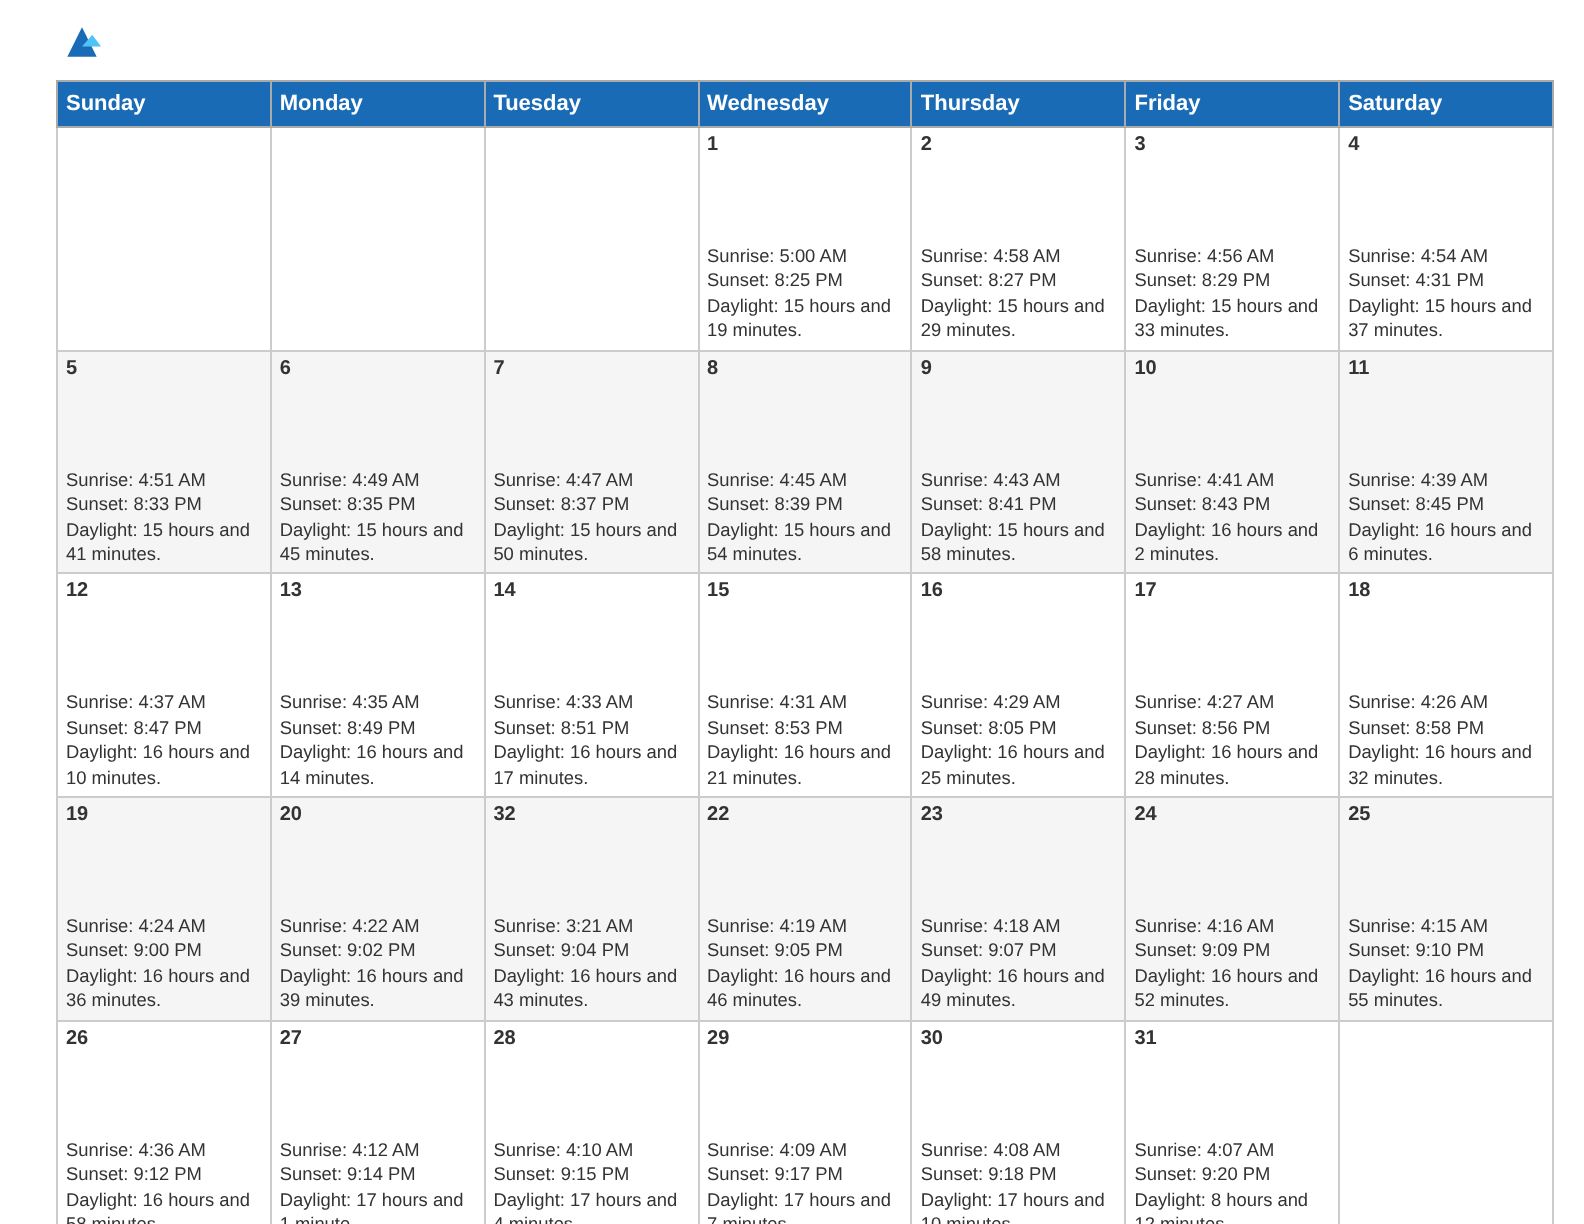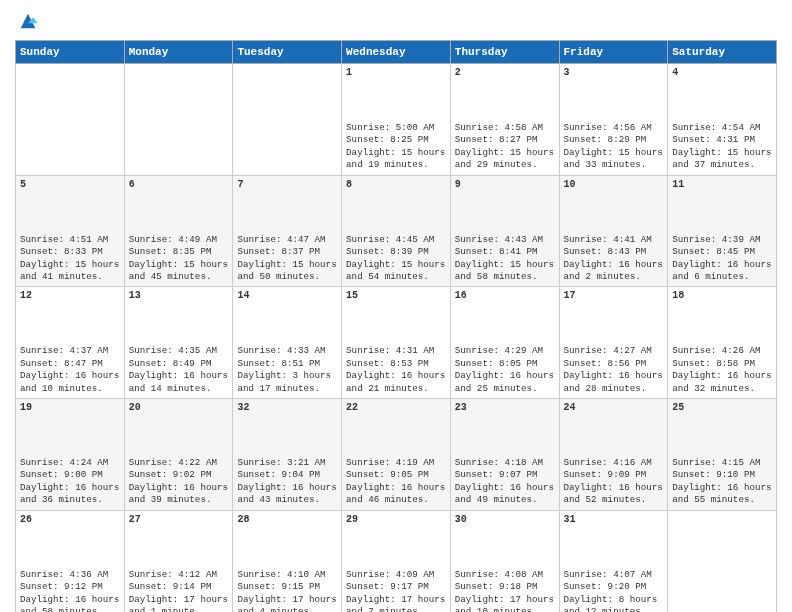--- a/index.html
+++ b/index.html
@@ -7,22 +7,21 @@
       font-family: Arial, sans-serif;
       background: #fff;
       width: 792px;
       height: 612px;
       overflow: hidden;
     }
     .page {
       width: 792px;
       height: 612px;
       background: #fff;
-      padding: 10px 15px 10px 15px;
-      font-family: Liberation Mono, monospace;
+      padding: 10px 15px 10px 28px;
     }
     .header {
       display: flex;
       justify-content: space-between;
       align-items: flex-start;
       margin-bottom: 8px;
     }
     .logo {
       display: flex;
       align-items: center;
@@ -182,21 +181,21 @@
           <td>
             <span class="day-num">12</span>
             <div class="cell-content"><span>Sunrise: 4:37 AM</span><br><span>Sunset: 8:47 PM</span><br><span>Daylight: 16 hours and 10 minutes.</span></div>
           </td>
           <td>
             <span class="day-num">13</span>
             <div class="cell-content"><span>Sunrise: 4:35 AM</span><br><span>Sunset: 8:49 PM</span><br><span>Daylight: 16 hours and 14 minutes.</span></div>
           </td>
           <td>
             <span class="day-num">14</span>
-            <div class="cell-content"><span>Sunrise: 4:33 AM</span><br><span>Sunset: 8:51 PM</span><br><span>Daylight: 3 hours and 17 minutes.</span></div>
+            <div class="cell-content"><span>Sunrise: 4:33 AM</span><br><span>Sunset: 8:51 PM</span><br><span>Daylight: 16 hours and 17 minutes.</span></div>
           </td>
           <td>
             <span class="day-num">15</span>
             <div class="cell-content"><span>Sunrise: 4:31 AM</span><br><span>Sunset: 8:53 PM</span><br><span>Daylight: 16 hours and 21 minutes.</span></div>
           </td>
           <td>
             <span class="day-num">16</span>
             <div class="cell-content"><span>Sunrise: 4:29 AM</span><br><span>Sunset: 8:05 PM</span><br><span>Daylight: 16 hours and 25 minutes.</span></div>
           </td>
           <td>

